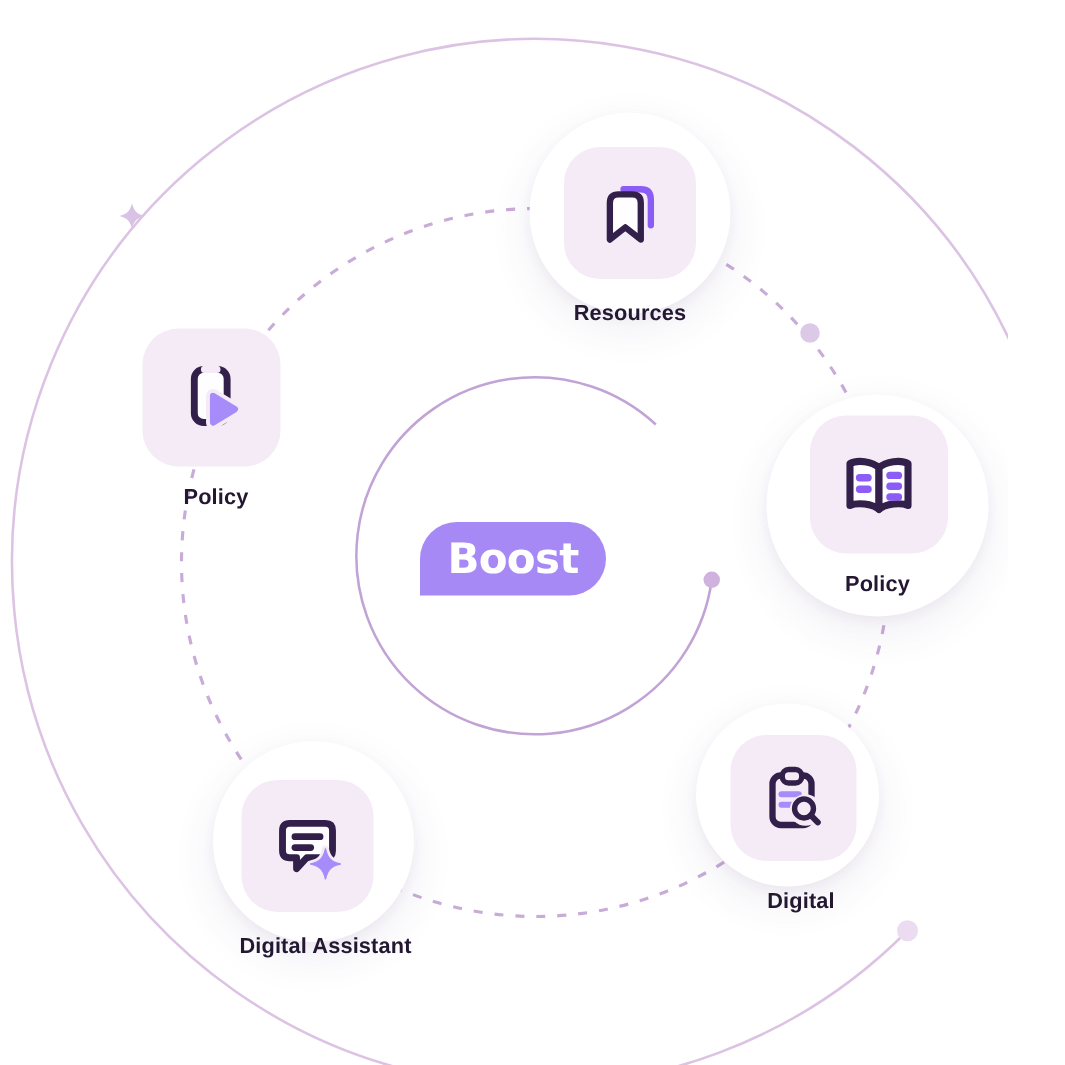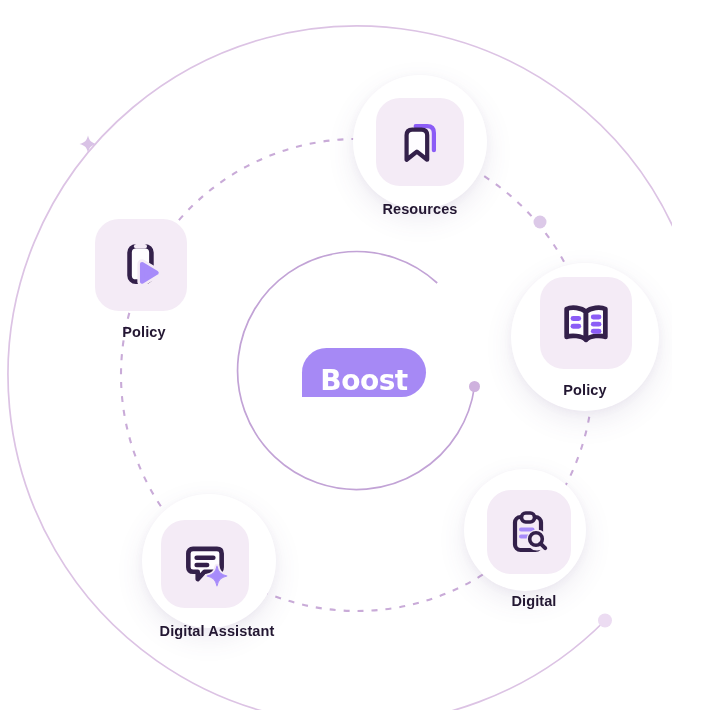--- a/index.html
+++ b/index.html
@@ -15,23 +15,23 @@
   .dot-inner{fill:var(--dot-inner);}
   .sparkle{fill:var(--sparkle);}
 
   .halo{position:absolute;background:#ffffff;border-radius:50%;
         box-shadow:0 10px 28px rgba(93,68,128,.10),0 2px 8px rgba(93,68,128,.05);}
   .tile{position:absolute;background:var(--tile-bg);border-radius:24px;
         display:flex;align-items:center;justify-content:center;}
   .label{position:absolute;transform:translateX(-50%);font-weight:bold;font-size:14.5px;
          color:var(--label-text);white-space:nowrap;letter-spacing:.1px;}
 
-  .boost-pill{position:absolute;left:302px;top:328px;width:124px;height:49px;
+  .boost-pill{position:absolute;left:280px;top:328px;width:124px;height:49px;
               background:var(--brand-purple);border-radius:26px 26px 26px 0;
-              display:flex;align-items:flex-end;justify-content:center;}
+              display:flex;align-items:center;justify-content:center;}
   .boost-pill span{font-family:"DejaVu Sans",sans-serif;font-weight:bold;font-size:28px;
                    color:#ffffff;letter-spacing:-0.5px;}
 
   
   .st-dark{stroke:var(--icon-dark);stroke-linecap:round;stroke-linejoin:round;fill:none;}
   .st-dark-f{stroke:var(--icon-dark);stroke-linecap:round;stroke-linejoin:round;fill:#fefdff;}
   .st-purple{stroke:var(--icon-purple);stroke-linecap:round;fill:none;}
   .st-lpurple{stroke:var(--icon-light-purple);stroke-linecap:round;fill:none;}
   .halo-stroke{stroke:var(--tile-bg);fill:var(--tile-bg);stroke-linejoin:round;stroke-linecap:round;}
   .f-lpurple{fill:var(--icon-light-purple);stroke:var(--icon-light-purple);stroke-linejoin:round;}

